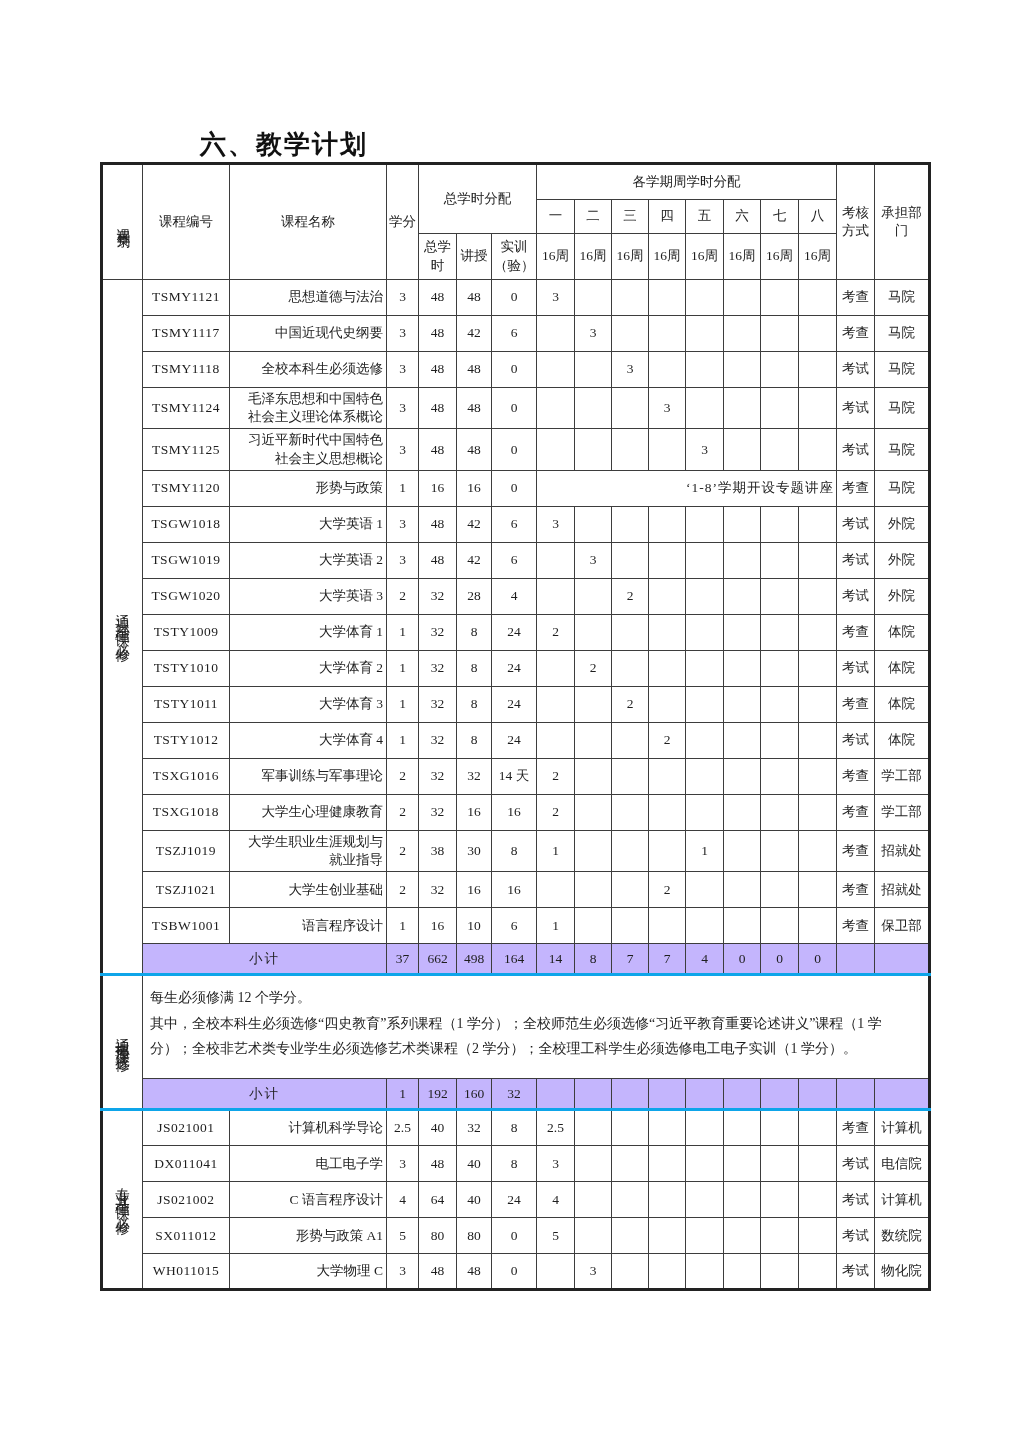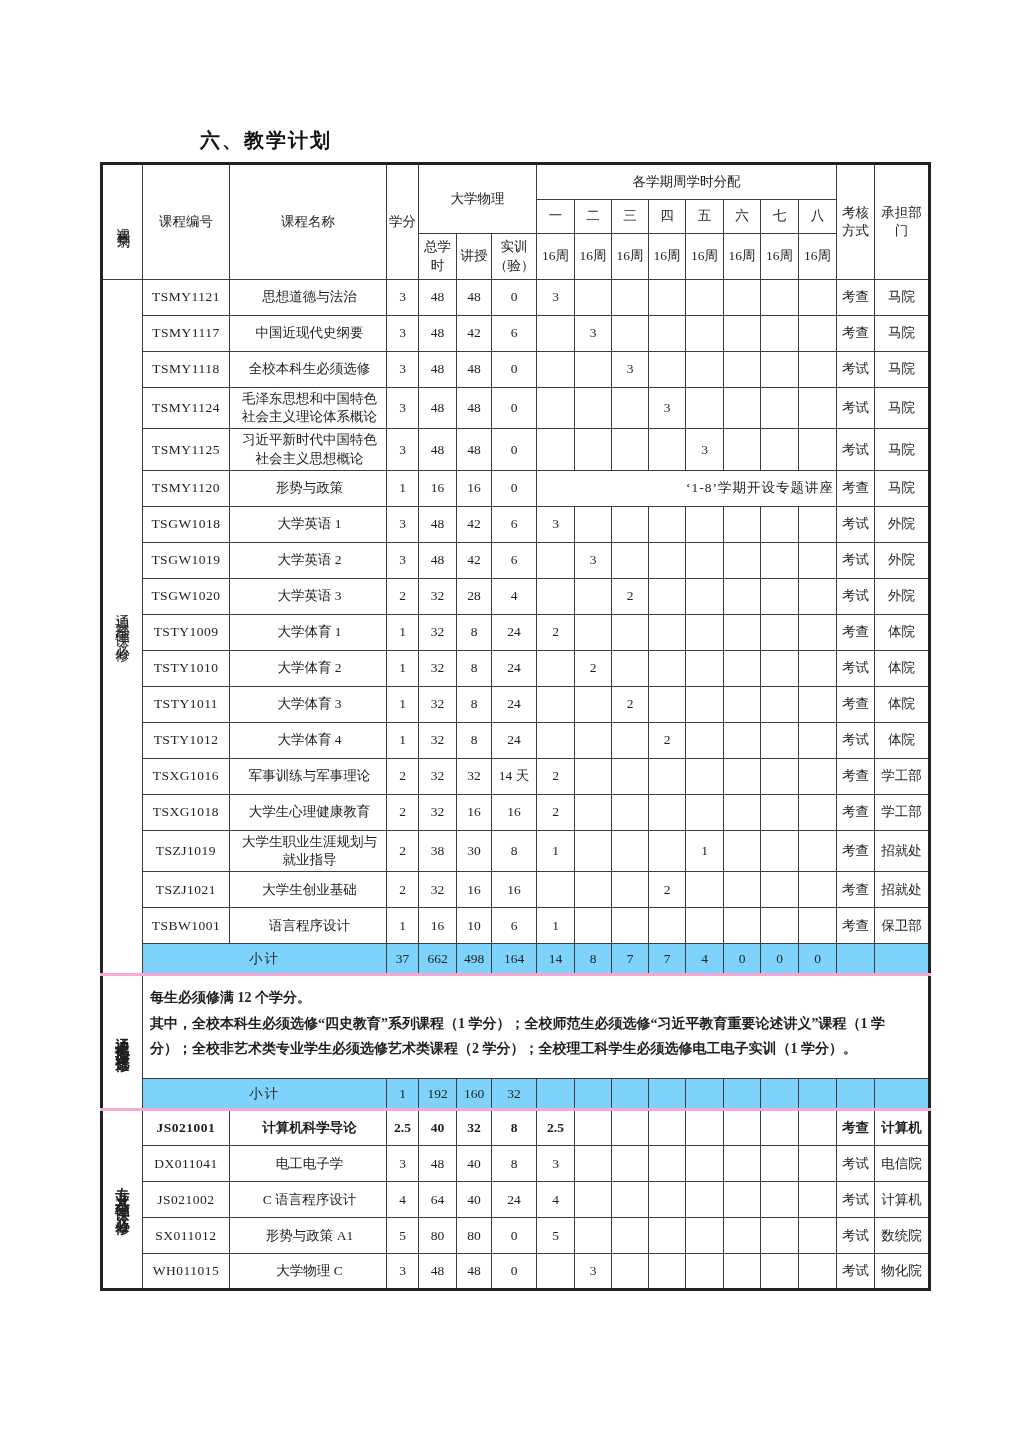--- a/index.html
+++ b/index.html
@@ -5,40 +5,40 @@
   * { margin:0; padding:0; box-sizing:border-box; }
   html,body { background:#ffffff; }
   body {
     width:1024px; height:1447px; position:relative;
     font-family:"Liberation Serif","DejaVu Serif",serif;
     color:#1e1e1e;
   }
   .page-title {
     position:absolute; left:200px; top:127px;
     font-family:"Liberation Sans","DejaVu Sans",sans-serif;
-    font-weight:bold; font-size:20px; letter-spacing:2px; color:#111;
+    font-weight:bold; font-size:26px; letter-spacing:2px; color:#111;
   }
   table.plan {
     position:absolute; left:100px; top:162px; width:828px;
     border-collapse:collapse; table-layout:fixed;
     border:3px solid #222;
   }
   .plan th, .plan td {
     border:1px solid #3d3d3d;
     font-weight:normal; font-size:13.5px; text-align:center;
     vertical-align:middle; padding:2px 2px; line-height:1.35;
     word-break:break-all; overflow:hidden;
   }
   .plan thead tr:nth-child(1) th { height:36px; }
   .plan thead tr:nth-child(2) th { height:34px; }
   .plan thead tr:nth-child(3) th { height:46px; }
   .plan tbody tr.course td { height:36px; }
-  .plan tbody tr.gray td { height:31px; background:#7dd3fc; }
-  .plan tr.thick-top td { border-top:3px solid #f9a8d4;font-weight:bold; }
-  .plan td.name { text-align:center; padding-left:6px; padding-right:3px; }
+  .plan tbody tr.gray td { height:31px; background:#c4b5fd; }
+  .plan tr.thick-top td { border-top:3px solid #0ea5e9; }
+  .plan td.name { text-align:right; padding-left:6px; padding-right:3px; }
   .plan td.code { letter-spacing:0.5px; }
   .plan td.notecell {
     text-align:left; padding:9px 10px 9px 7px; font-size:14px; line-height:1.8;
     height:104px; vertical-align:top;
   }
   .plan td.cat-cell { background:#ffffff; }
   .vert {
     writing-mode:vertical-rl; text-orientation:mixed;
     display:inline-block; letter-spacing:5px; font-size:14.5px;
     line-height:1.25;
@@ -72,21 +72,21 @@
       <col style="width:38px">
     <col style="width:38px">
       <col style="width:55px">
   </colgroup>
   <thead>
     <tr>
       <th rowspan="3"><span class="vert vert-head">课程类别</span></th>
       <th rowspan="3">课程编号</th>
       <th rowspan="3">课程名称</th>
       <th rowspan="3">学分</th>
-      <th colspan="3" rowspan="2">大学物理</th>
+      <th colspan="3" rowspan="2">总学时分配</th>
       <th colspan="8">各学期周学时分配</th>
       <th rowspan="3">考核方式</th>
       <th rowspan="3">承担部门</th>
     </tr>
     <tr>
       <th>一</th>
       <th>二</th>
       <th>三</th>
       <th>四</th>
       <th>五</th>

